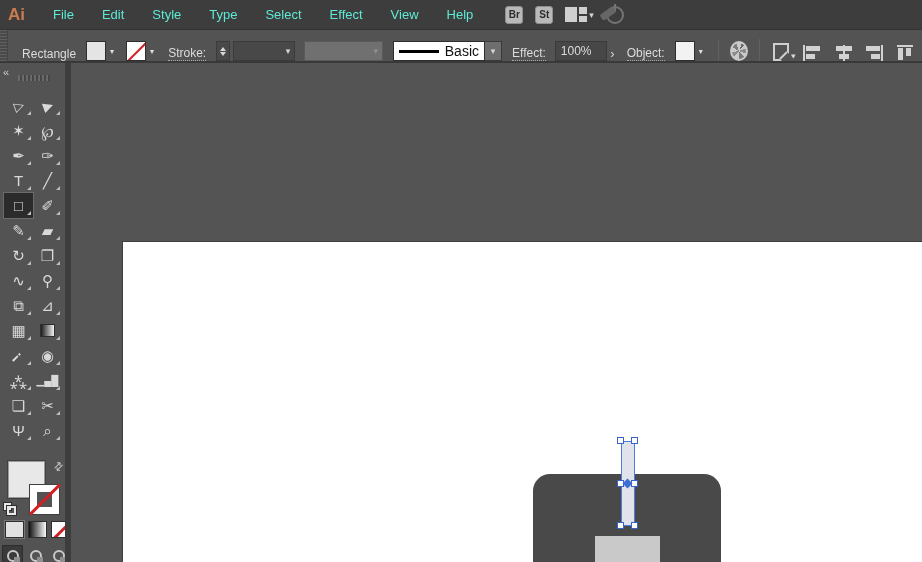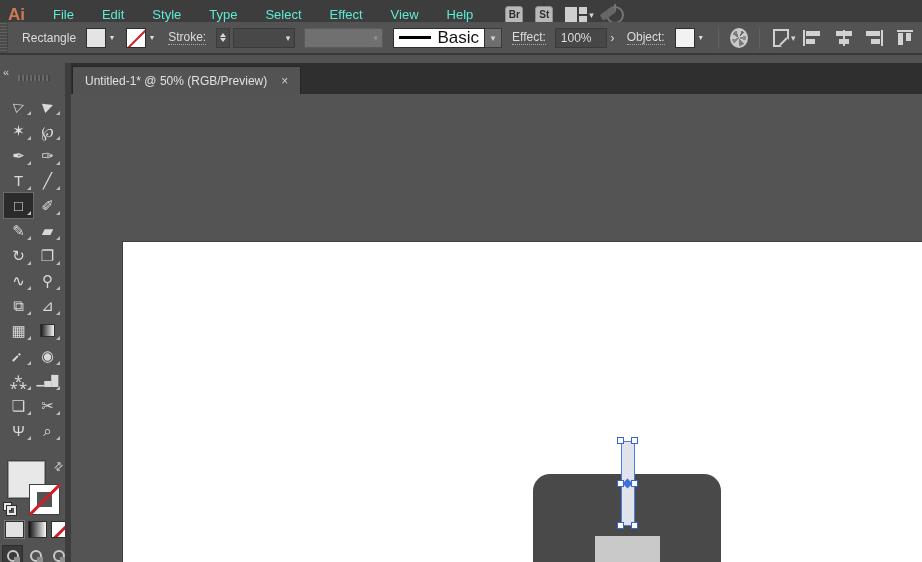--- a/index.html
+++ b/index.html
@@ -23,23 +23,23 @@
   .ws-grid span:first-child { grid-row:1/3; }
   .chev { color:#d6d6d6; font-size:9px; }
   .power-icon { width:18px; height:18px; border:2px solid #7e7e7e; border-radius:50%;
     position:relative; opacity:.85; }
   .power-icon::before { content:""; position:absolute; left:6px; top:-4px; width:2px;
     height:8px; background:#7e7e7e; }
   .power-icon::after { content:""; position:absolute; left:-8px; top:2px; width:16px;
     height:7px; background:#6e6e6e; transform:rotate(-35deg); border-radius:2px; }
 
   
-  #controlbar { position:absolute; left:0; top:22px; width:922px; height:33px;
+  #controlbar { position:absolute; left:0; top:30px; width:922px; height:33px;
     background:#535353; border-bottom:2px solid #393939; display:flex;
-    align-items:center; color:#dcdcdc; font-size:12px; overflow:hidden; }
+    align-items:flex-end; color:#dcdcdc; font-size:12px; overflow:hidden; }
   #cb-grip { width:9px; height:33px;
     background:repeating-linear-gradient(0deg,#616161 0 1px,#4a4a4a 1px 3px);
     border-right:1px solid #464646; margin-right:8px; }
   .cb-label { margin:0 6px; white-space:nowrap; }
   .cb-link { border-bottom:1px dotted #a8a8a8; }
   .swatch-ctrl { display:flex; align-items:center; margin:0 4px; }
   .swatch { width:20px; height:20px; border:1px solid #2e2e2e; position:relative;
     background:#e4e4e4; }
   .swatch.none { background:#fff; overflow:hidden; }
   .redline { position:absolute; left:-4px; top:9px; width:28px; height:2px;
@@ -54,21 +54,21 @@
   .dd-dark { background:#484848; border:1px solid #3a3a3a; height:20px; width:70px;
     display:flex; align-items:center; justify-content:flex-end; padding:0 4px; margin:0 3px; }
   .dd-disabled { background:#767676; border:1px solid #5c5c5c; height:20px; width:88px;
     margin:0 6px; display:flex; align-items:center; justify-content:flex-end;
     padding:0 4px; opacity:.85; }
   .dd-disabled .chev { color:#9a9a9a; }
   .dd-basic { display:flex; align-items:center; height:20px; margin:0 4px; }
   .dd-basic .body { background:#fff; border:1px solid #2e2e2e; height:20px; width:92px;
     display:flex; align-items:center; color:#111; }
   .dd-basic .stroke-line { flex:1; height:3px; background:#000; margin:0 6px 0 5px; }
-  .dd-basic .lbl { font-size:17px; margin-right:5px; color:#111; }
+  .dd-basic .lbl { font-size:14px; margin-right:5px; color:#111; }
   .dd-basic .btn { width:17px; height:20px; background:#6e6e6e; border:1px solid #3a3a3a;
     border-left:none; display:flex; align-items:center; justify-content:center; }
   .field { background:#474747; border:1px solid #3a3a3a; height:20px; width:58px;
     display:flex; align-items:center; padding:0 5px; margin:0 3px; }
   .flyout { color:#d8d8d8; font-size:13px; margin:0 6px 0 0; }
   .vsep { width:1px; height:22px; background:#434343; border-right:1px solid #616161; margin:0 7px; }
   .wheel-icon { width:20px; height:20px; border-radius:50%; border:2px solid #c9c9c9;
     position:relative; background:
       conic-gradient(#c9c9c9 0 20deg,#6a6a6a 20deg 40deg,#c9c9c9 40deg 70deg,#8a8a8a 70deg 110deg,
       #c9c9c9 110deg 140deg,#7a7a7a 140deg 180deg,#c9c9c9 180deg 220deg,#8a8a8a 220deg 260deg,
@@ -392,26 +392,20 @@
     <div class="mode-btn" data-name="draw-behind-mode-button">
         <span class="mode-glyph" data-name="draw-behind-icon"></span>
       </div>
     <div class="mode-btn" data-name="draw-inside-mode-button">
         <span class="mode-glyph" data-name="draw-inside-icon"></span>
       </div>
   </div>
 </div>
 
 <div id="doc-area" data-name="document-area">
-  <div id="tabbar" data-name="document-tab-bar">
-    <div id="doc-tab" data-name="document-tab">
-      <span data-name="document-tab-title">Untitled-1* @ 50% (RGB/Preview)</span>
-      <span id="tab-close" data-name="close-tab-icon">×</span>
-    </div>
-  </div>
   <div id="pasteboard" data-name="pasteboard">
     <div id="artboard" data-name="artboard">
       <div id="rounded-square" data-name="dark-rounded-square-shape"></div>
       <div id="inner-square" data-name="light-gray-square-shape"></div>
       <div id="selected-rect" data-name="selected-rectangle-shape"></div>
 
       <div class="handle" style="left:494px; top:195px;" data-name="selection-handle-top-left"></div>
       <div class="handle" style="left:508px; top:195px;" data-name="selection-handle-top-right"></div>
       <div class="handle" style="left:494px; top:238px;" data-name="selection-handle-mid-left"></div>
       <div class="handle" style="left:508px; top:238px;" data-name="selection-handle-mid-right"></div>

